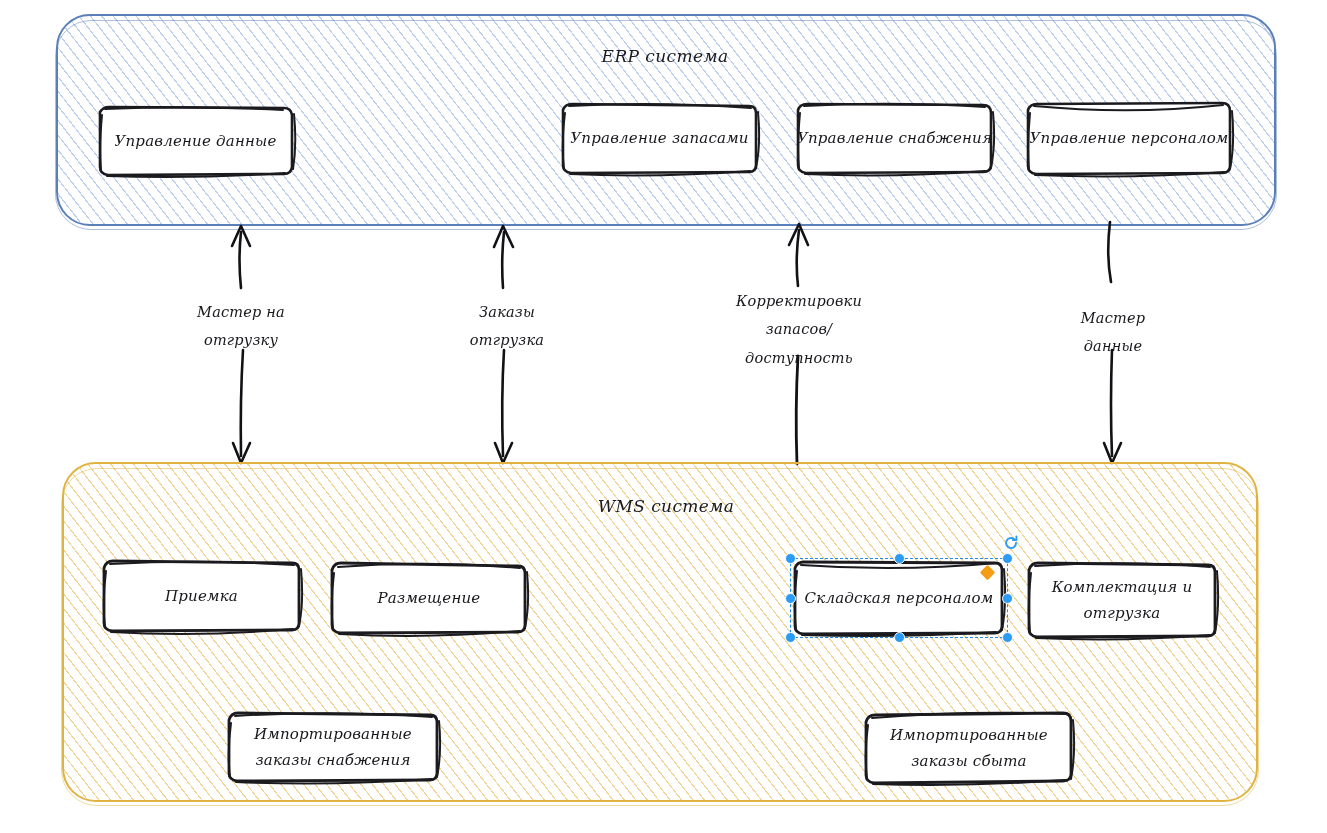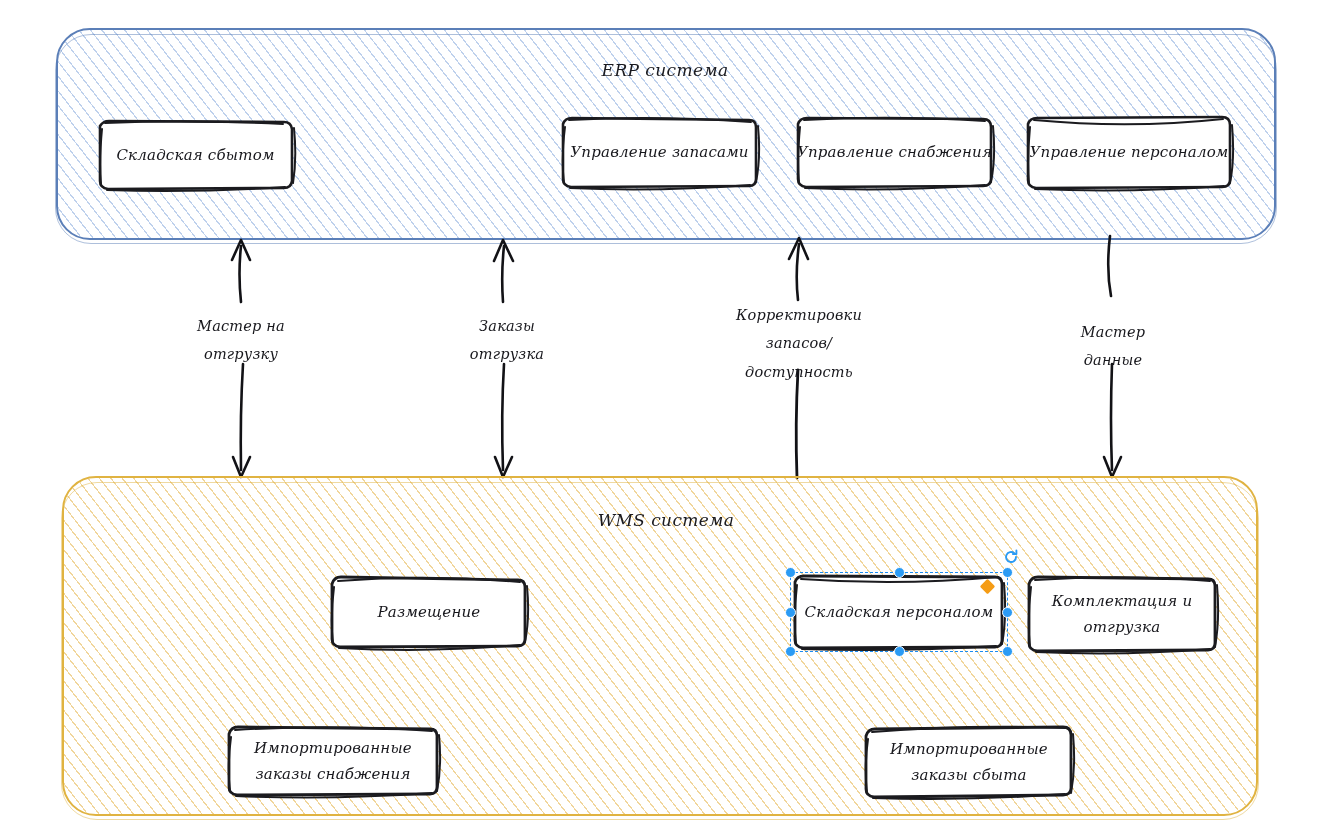--- a/index.html
+++ b/index.html
@@ -1,19 +1,19 @@
 <!DOCTYPE html>
 <html><head>
 <meta charset="utf-8">
 <style>
   html,body{margin:0;padding:0;background:#ffffff;}
   body{width:1327px;height:833px;position:relative;overflow:hidden;
        font-family:"Liberation Serif",serif;}
 
-  .canvas{position:absolute;inset:0;margin-top:14px;}
+  .canvas{position:absolute;inset:0;}
 
   
   .zone{position:absolute;border-radius:34px;box-sizing:border-box;}
   .zone .hatch{position:absolute;inset:0;border-radius:32px;overflow:hidden;}
 
   #erp-zone{left:56px;top:14px;width:1220px;height:212px;
             border:2.5px solid #5b7fb8;}
   #erp-zone .hatch{
      background:repeating-linear-gradient(52deg,
         rgba(150,180,225,.62) 0px, rgba(150,180,225,.62) 1.2px,
@@ -70,21 +70,21 @@
   <div id="erp-zone" class="zone">
     <div class="hatch"></div>
   </div>
   <div class="zone-title" style="left:665px;top:46px">ERP система</div>
 
   <div class="node" style="left:93px;top:103px;width:205px;height:76px">
     <svg class="sk" viewBox="0 0 205 76" preserveAspectRatio="none">
       <path d="M7 9 Q10 4 16 4 L191 5 Q198 5 199 12 L199 64 Q198 71 191 71 L15 72 Q7 71 7 64 Z" fill="#ffffff" stroke="#1b1b1f" stroke-width="2.6" stroke-linecap="round" stroke-linejoin="round"></path>
       <path d="M9 12 Q6 44 8 67 M12 6 Q95 2 190 7 M201 11 Q204 42 200 66 M14 73 Q100 76 192 70" fill="none" stroke="#1b1b1f" stroke-width="2" stroke-linecap="round"></path>
     </svg>
-    <div class="lbl">Складская сбытом</div>
+    <div class="lbl">Управление данные</div>
   </div>
 
 
   <div class="node" style="left:556px;top:100px;width:207px;height:77px">
     <svg class="sk" viewBox="0 0 207 77" preserveAspectRatio="none">
       <path d="M7 10 Q9 4 16 4 L193 6 Q200 6 200 13 L200 65 Q200 72 193 72 L15 73 Q7 72 7 65 Z" fill="#ffffff" stroke="#1b1b1f" stroke-width="2.6" stroke-linecap="round" stroke-linejoin="round"></path>
       <path d="M9 13 Q5 45 8 69 M13 6 Q100 1 195 8 M202 12 Q205 44 200 68 M14 74 Q100 78 194 71" fill="none" stroke="#1b1b1f" stroke-width="2" stroke-linecap="round"></path>
     </svg>
     <div class="lbl">Управление запасами</div>
   </div>
@@ -142,20 +142,27 @@
 запасов/
 доступность</div>
   <div class="arrow-label" style="left:1113px;top:304px">Мастер
 данные</div>
 
   <div id="wms-zone" class="zone">
     <div class="hatch"></div>
   </div>
   <div class="zone-title" style="left:666px;top:496px">WMS система</div>
 
+  <div class="node" style="left:96px;top:556px;width:211px;height:80px">
+    <svg class="sk" viewBox="0 0 211 80" preserveAspectRatio="none">
+      <path d="M8 12 Q10 5 17 5 L196 7 Q203 7 203 14 L203 67 Q203 74 196 74 L16 75 Q8 74 8 67 Z" fill="#ffffff" stroke="#1b1b1f" stroke-width="2.8" stroke-linecap="round" stroke-linejoin="round"></path>
+      <path d="M10 15 Q6 46 9 71 M14 8 Q105 3 198 9 M205 13 Q208 46 203 70 M15 76 Q105 81 197 73" fill="none" stroke="#1b1b1f" stroke-width="2" stroke-linecap="round"></path>
+    </svg>
+    <div class="lbl">Приемка</div>
+  </div>
 
   <div class="node" style="left:325px;top:558px;width:208px;height:80px">
     <svg class="sk" viewBox="0 0 208 80" preserveAspectRatio="none">
       <path d="M7 12 Q9 5 16 5 L193 8 Q200 8 200 15 L200 67 Q200 74 193 74 L15 75 Q7 74 7 67 Z" fill="#ffffff" stroke="#1b1b1f" stroke-width="2.8" stroke-linecap="round" stroke-linejoin="round"></path>
       <path d="M9 15 Q5 46 8 71 M13 9 Q103 2 195 10 M202 14 Q205 46 200 70 M14 76 Q103 81 195 73" fill="none" stroke="#1b1b1f" stroke-width="2" stroke-linecap="round"></path>
     </svg>
     <div class="lbl">Размещение</div>
   </div>
 
 

